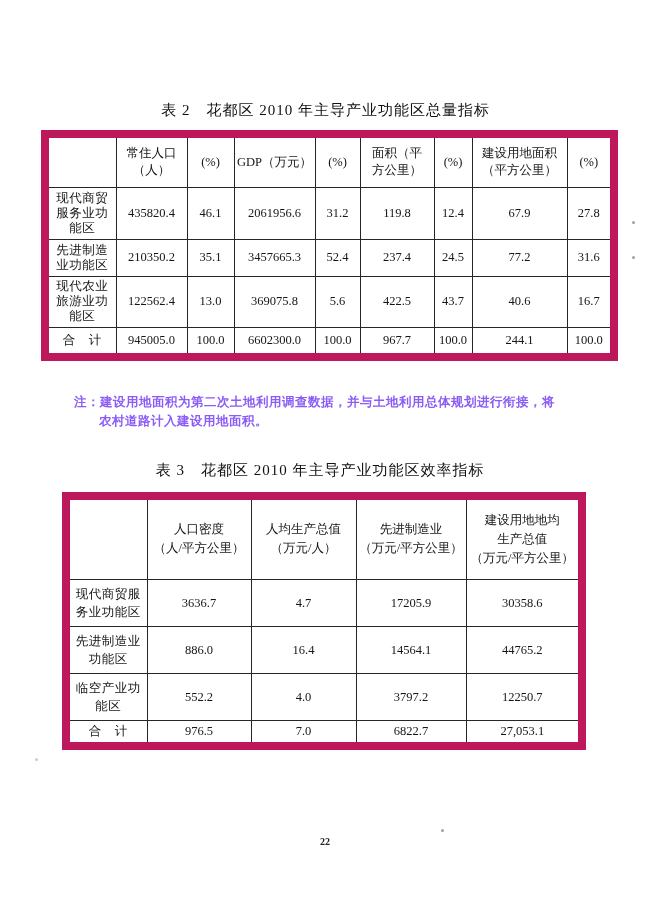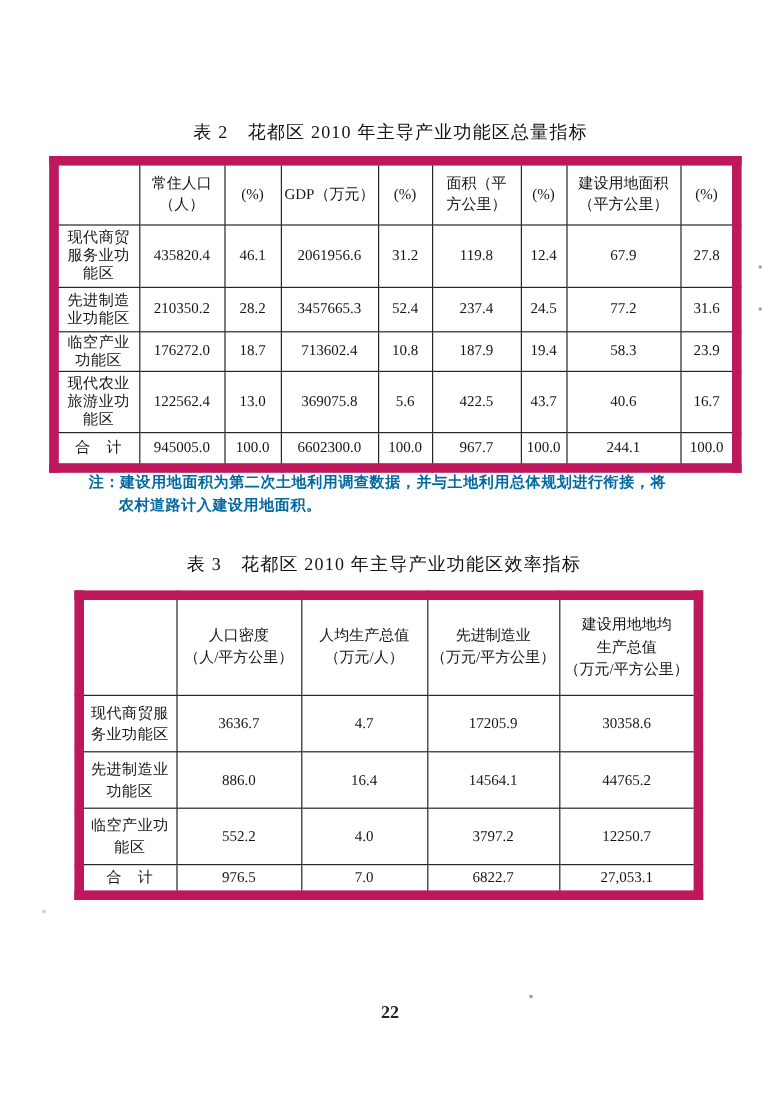--- a/index.html
+++ b/index.html
@@ -54,32 +54,32 @@
   #t2{left:41px;top:130px;width:569px;}
   #t3{left:62px;top:492px;width:516px;}
   #t3 td,#t3 th{line-height:18px;}
   #t3 th{line-height:19px;}
 
   .note-line{
     position:absolute;
     font-size:12.5px;
     font-weight:bold;
     letter-spacing:0.5px;
-    color:#0369a1;
+    color:#8b5cf6;
     white-space:nowrap;
     text-align:center;
   }
   #note1{left:74px;top:394px;}
   #note2{left:99px;top:413px;}
 
   .page-num{
     position:absolute;
     left:0;top:836px;width:650px;
     text-align:center;
-    font-size:15px;
+    font-size:10px;
     font-weight:bold;
     color:#222;
   }
   .speck{
     position:absolute;
     width:3px;height:3px;
     border-radius:50%;
     background:#6f6f6f;
     opacity:0.65;
   }
@@ -130,39 +130,27 @@
         <td>31.2</td>
         <td>119.8</td>
         <td>12.4</td>
         <td>67.9</td>
         <td>27.8</td>
       </tr>
       <tr style="height:37px">
         <td class="lbl">先进制造
 业功能区</td>
         <td>210350.2</td>
-        <td>28.2</td>
+        <td>35.1</td>
         <td>3457665.3</td>
         <td>52.4</td>
         <td>237.4</td>
         <td>24.5</td>
         <td>77.2</td>
         <td>31.6</td>
-      </tr>
-      <tr style="height:33px">
-        <td class="lbl">临空产业
-功能区</td>
-        <td>176272.0</td>
-        <td>18.7</td>
-        <td>713602.4</td>
-        <td>10.8</td>
-        <td>187.9</td>
-        <td>19.4</td>
-        <td>58.3</td>
-        <td>23.9</td>
       </tr>
       <tr style="height:51px">
         <td class="lbl">现代农业
 旅游业功
 能区</td>
         <td>122562.4</td>
         <td>13.0</td>
         <td>369075.8</td>
         <td>5.6</td>
         <td>422.5</td>

